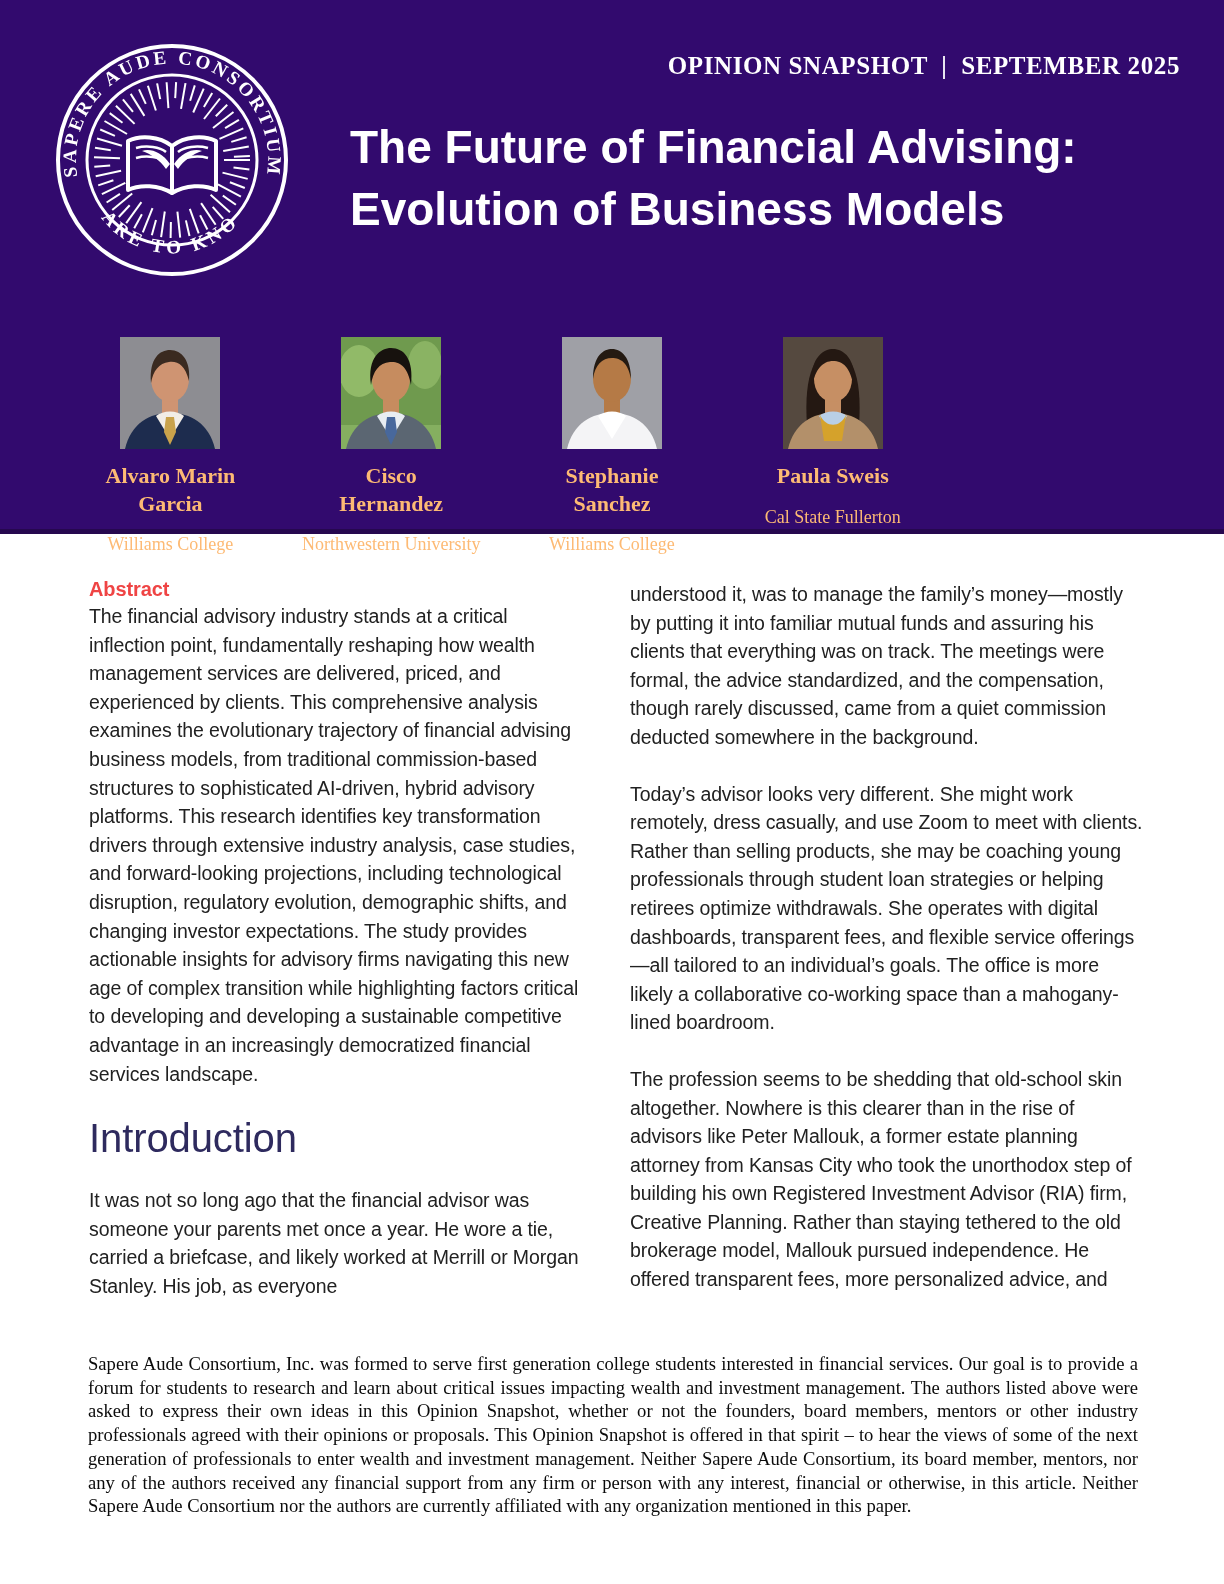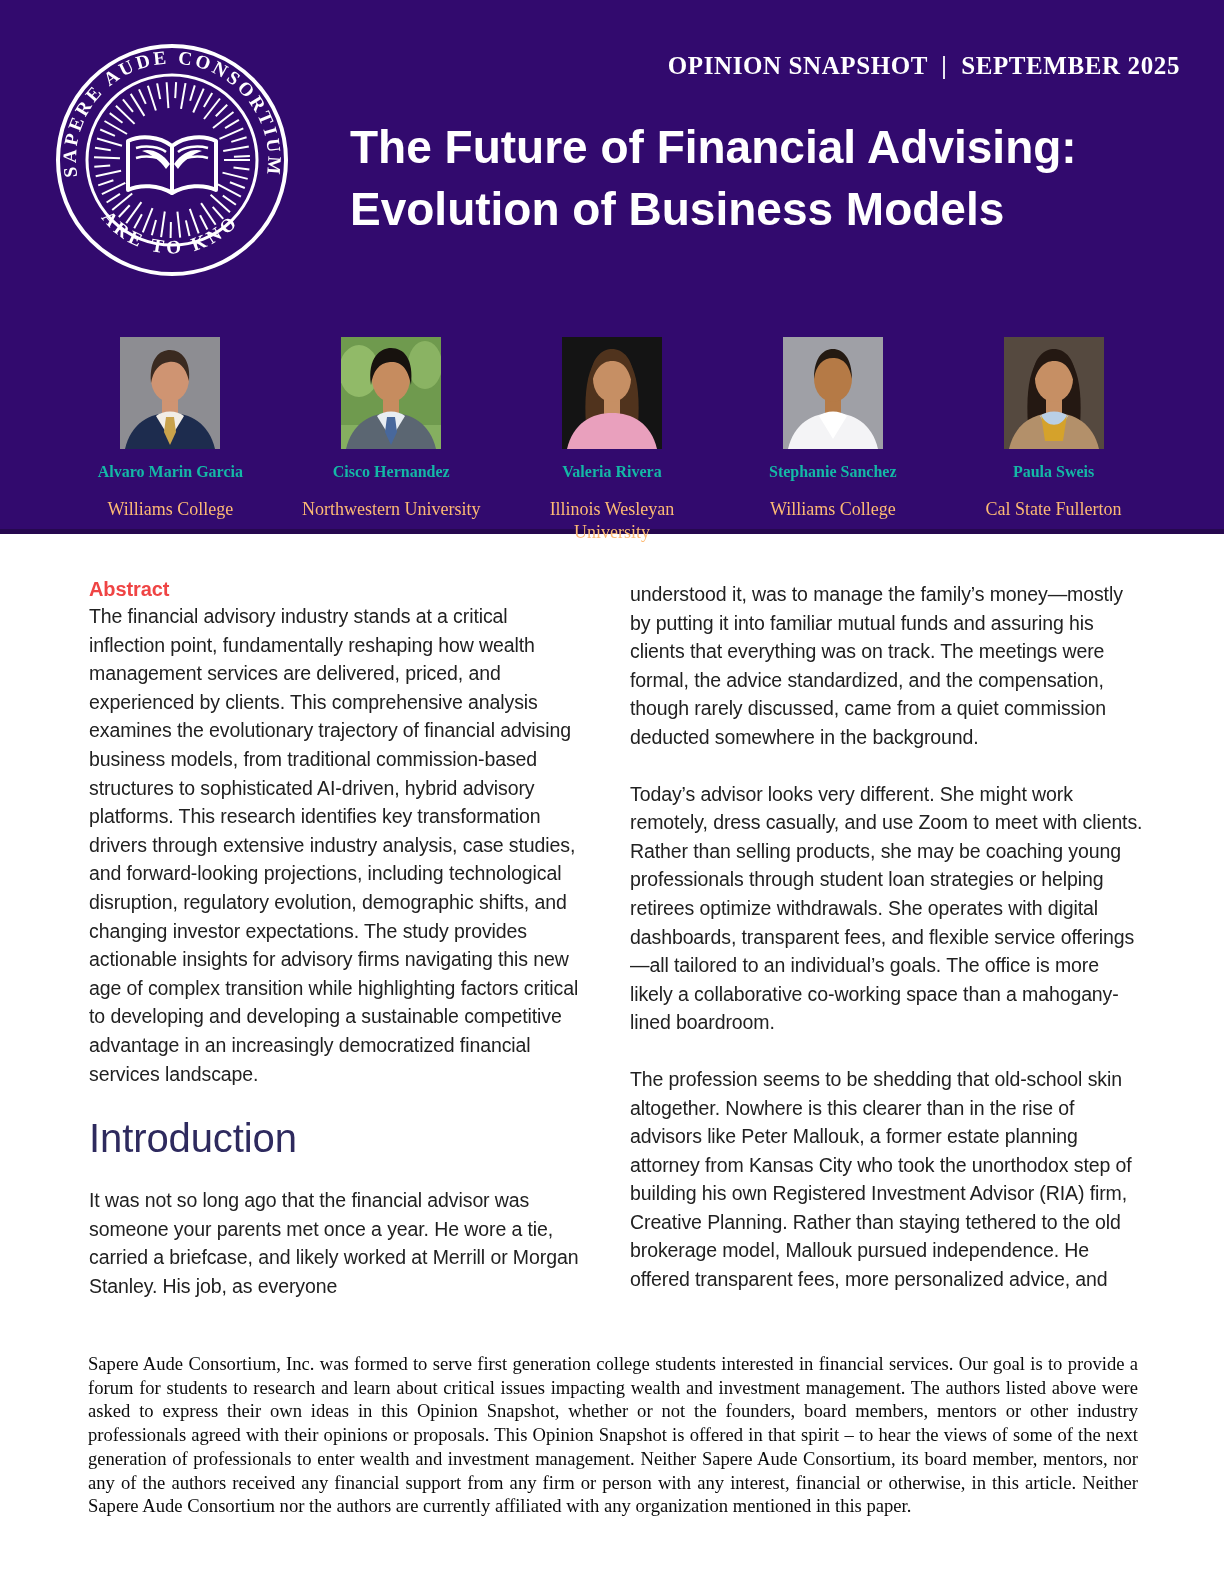--- a/index.html
+++ b/index.html
@@ -34,21 +34,21 @@
   .authors{
     position:absolute;left:0;top:337px;width:1224px;
     display:grid;grid-template-columns:repeat(5,1fr);
     padding:0 60px;box-sizing:border-box;
   }
   .author{text-align:center;}
   .author .photo{width:100px;height:112px;margin:0 auto;overflow:hidden;}
   .author .photo svg{display:block;}
   .author-name{
     margin:13px auto 16px auto;max-width:150px;
-    font-weight:bold;font-size:16px;line-height:1.25;color:#14b8a6;
+    font-weight:bold;font-size:22px;line-height:1.25;color:#fdba74;
   }
   .author-school{
     margin:1px auto 0 auto;max-width:200px;
     font-size:18px;line-height:1.25;color:#fdba74;
   }
   
   .col{position:absolute;
     font-family:"Liberation Sans", sans-serif;
     font-size:19.5px;line-height:28.6px;color:#212121;
     letter-spacing:-0.1px;
@@ -197,34 +197,20 @@
               <path d="M36,79 L50,102 L64,79 C57,73 43,73 36,79 Z" fill="#e8edf2"></path>
               <path d="M46,80 L54,80 L56,95 L50,108 L44,95 Z" fill="#48689c"></path>
               <ellipse cx="50" cy="42" rx="19" ry="23" fill="#c68c5f"></ellipse>
               <path d="M30,48 C26,20 40,11 50,11 C63,11 73,22 70,48 C67,30 59,24 49,25 C38,26 32,34 30,48 Z" fill="#17120e"></path>
             </svg>
           </div>
     <div class="author-name">Cisco Hernandez</div>
     <div class="author-school">Northwestern University</div>
   </div>
 
-  <div class="author">
-    <div class="photo">
-            <svg width="100" height="112" viewBox="0 0 100 112">
-              <rect width="100" height="112" fill="#141414"></rect>
-              <path d="M25,100 C19,42 30,15 50,15 C70,15 81,42 75,100 L62,106 L38,106 Z" fill="#50331d"></path>
-              <path d="M42,56 L58,56 L58,78 C58,83 42,83 42,78 Z" fill="#c68f64"></path>
-              <path d="M5,112 C11,86 30,76 50,76 C70,76 89,86 95,112 Z" fill="#e9a0bd"></path>
-              <ellipse cx="50" cy="42" rx="19" ry="23" fill="#c68f64"></ellipse>
-              <path d="M29,50 C26,19 42,12 50,12 C60,12 74,21 71,50 C67,30 60,24 50,24 C40,24 32,32 29,50 Z" fill="#50331d"></path>
-            </svg>
-          </div>
-    <div class="author-name">Valeria Rivera</div>
-    <div class="author-school">Illinois Wesleyan University</div>
-  </div>
 
   <div class="author">
     <div class="photo">
             <svg width="100" height="112" viewBox="0 0 100 112">
               <rect width="100" height="112" fill="#9fa0a6"></rect>
               <path d="M42,56 L58,56 L58,78 C58,83 42,83 42,78 Z" fill="#b57a46"></path>
               <path d="M5,112 C11,86 30,76 50,76 C70,76 89,86 95,112 Z" fill="#f4f4f6"></path>
               <path d="M36,79 L50,102 L64,79 C57,73 43,73 36,79 Z" fill="#ffffff"></path>
               <ellipse cx="50" cy="42" rx="19" ry="23" fill="#b57a46"></ellipse>
               <path d="M31,42 C31,18 42,12 50,12 C60,12 69,21 69,42 C66,26 59,21 50,21 C40,21 33,28 31,42 Z" fill="#241a12"></path>

